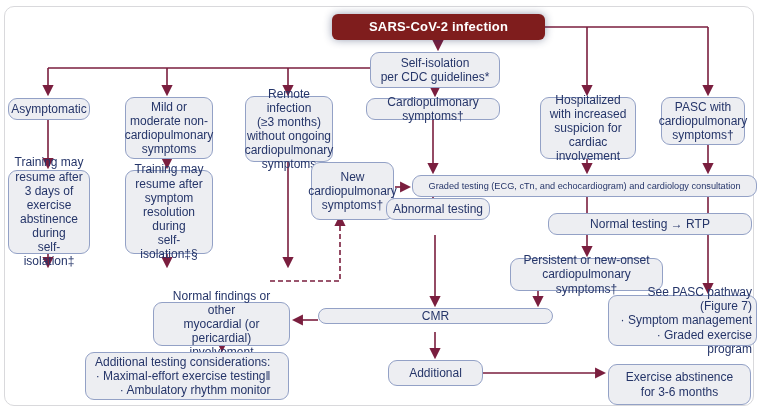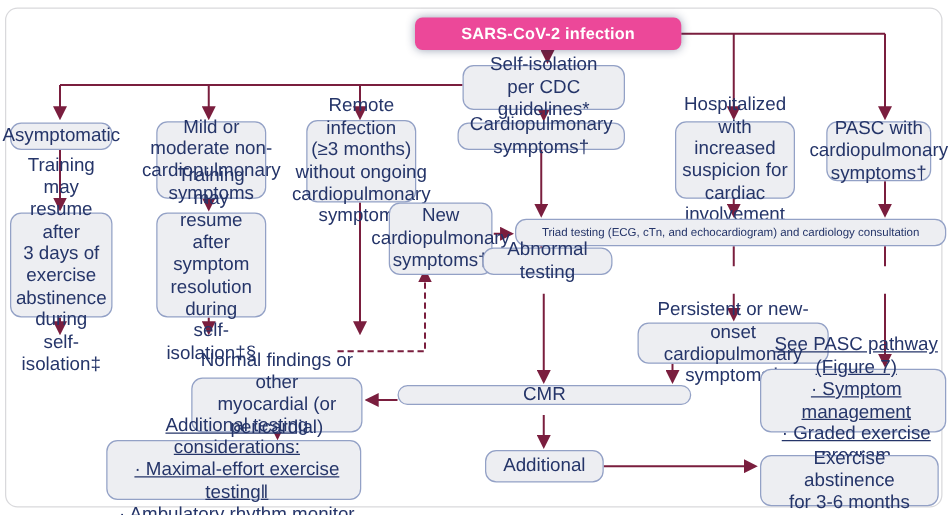--- a/index.html
+++ b/index.html
@@ -9,26 +9,26 @@
   }
   #frame{
     position:absolute;left:4px;top:6px;width:748px;height:398px;
     border:1.5px solid #d9d9dc;border-radius:10px;pointer-events:none;
   }
   svg.lines{position:absolute;left:0;top:0;width:760px;height:412px;}
   .node{
     position:absolute;display:flex;align-items:center;justify-content:center;
     text-align:center;white-space:pre-line;box-sizing:border-box;
     background:#edeef2;border:1px solid #93a1c6;border-radius:9px;
-    color:#253569;font-size:15px;line-height:1.18;padding:2px 4px;
+    color:#253569;font-size:12px;line-height:1.18;padding:2px 4px;
   }
-  .node.left{justify-content:flex-start;text-align:center;padding-left:9px;text-decoration:underline;}
+  .node.left{justify-content:flex-start;text-align:right;padding-left:9px;}
   .node.wide{font-size:9.2px;}
   .title-node{
-    background:#ec4899;color:#ffffff;border:none;border-radius:6px;
+    background:#7f1d1d;color:#ffffff;border:none;border-radius:6px;
     font-weight:bold;font-size:13px;letter-spacing:.2px;
     box-shadow:0 0 8px rgba(27,42,85,.45);
   }
 </style>
 </head>
 <body>
 
 <div id="stage">
 
   <div id="frame"></div>
@@ -127,24 +127,25 @@
 resume after
 symptom
 resolution
 during
 self-isolation‡§</div>
 
   <div class="node" style="left:311px;top:162px;width:83px;height:58px">New
 cardiopulmonary
 symptoms†</div>
 
-  <div class="node wide" style="left:412px;top:175px;width:345px;height:22px">Triad testing (ECG, cTn, and echocardiogram) and cardiology consultation</div>
+  <div class="node wide" style="left:412px;top:175px;width:345px;height:22px">Graded testing (ECG, cTn, and echocardiogram) and cardiology consultation</div>
 
   <div class="node" style="left:386px;top:198px;width:104px;height:22px">Abnormal testing</div>
 
+  <div class="node" style="left:548px;top:213px;width:204px;height:22px">Normal testing → RTP</div>
 
 
   <div class="node" style="left:510px;top:258px;width:153px;height:33px">Persistent or new-onset
 cardiopulmonary symptoms†</div>
 
   <div class="node" style="left:153px;top:302px;width:137px;height:44px">Normal findings or other
 myocardial (or pericardial)
 involvement</div>
 
   <div class="node" style="left:318px;top:308px;width:235px;height:16px">CMR</div>

